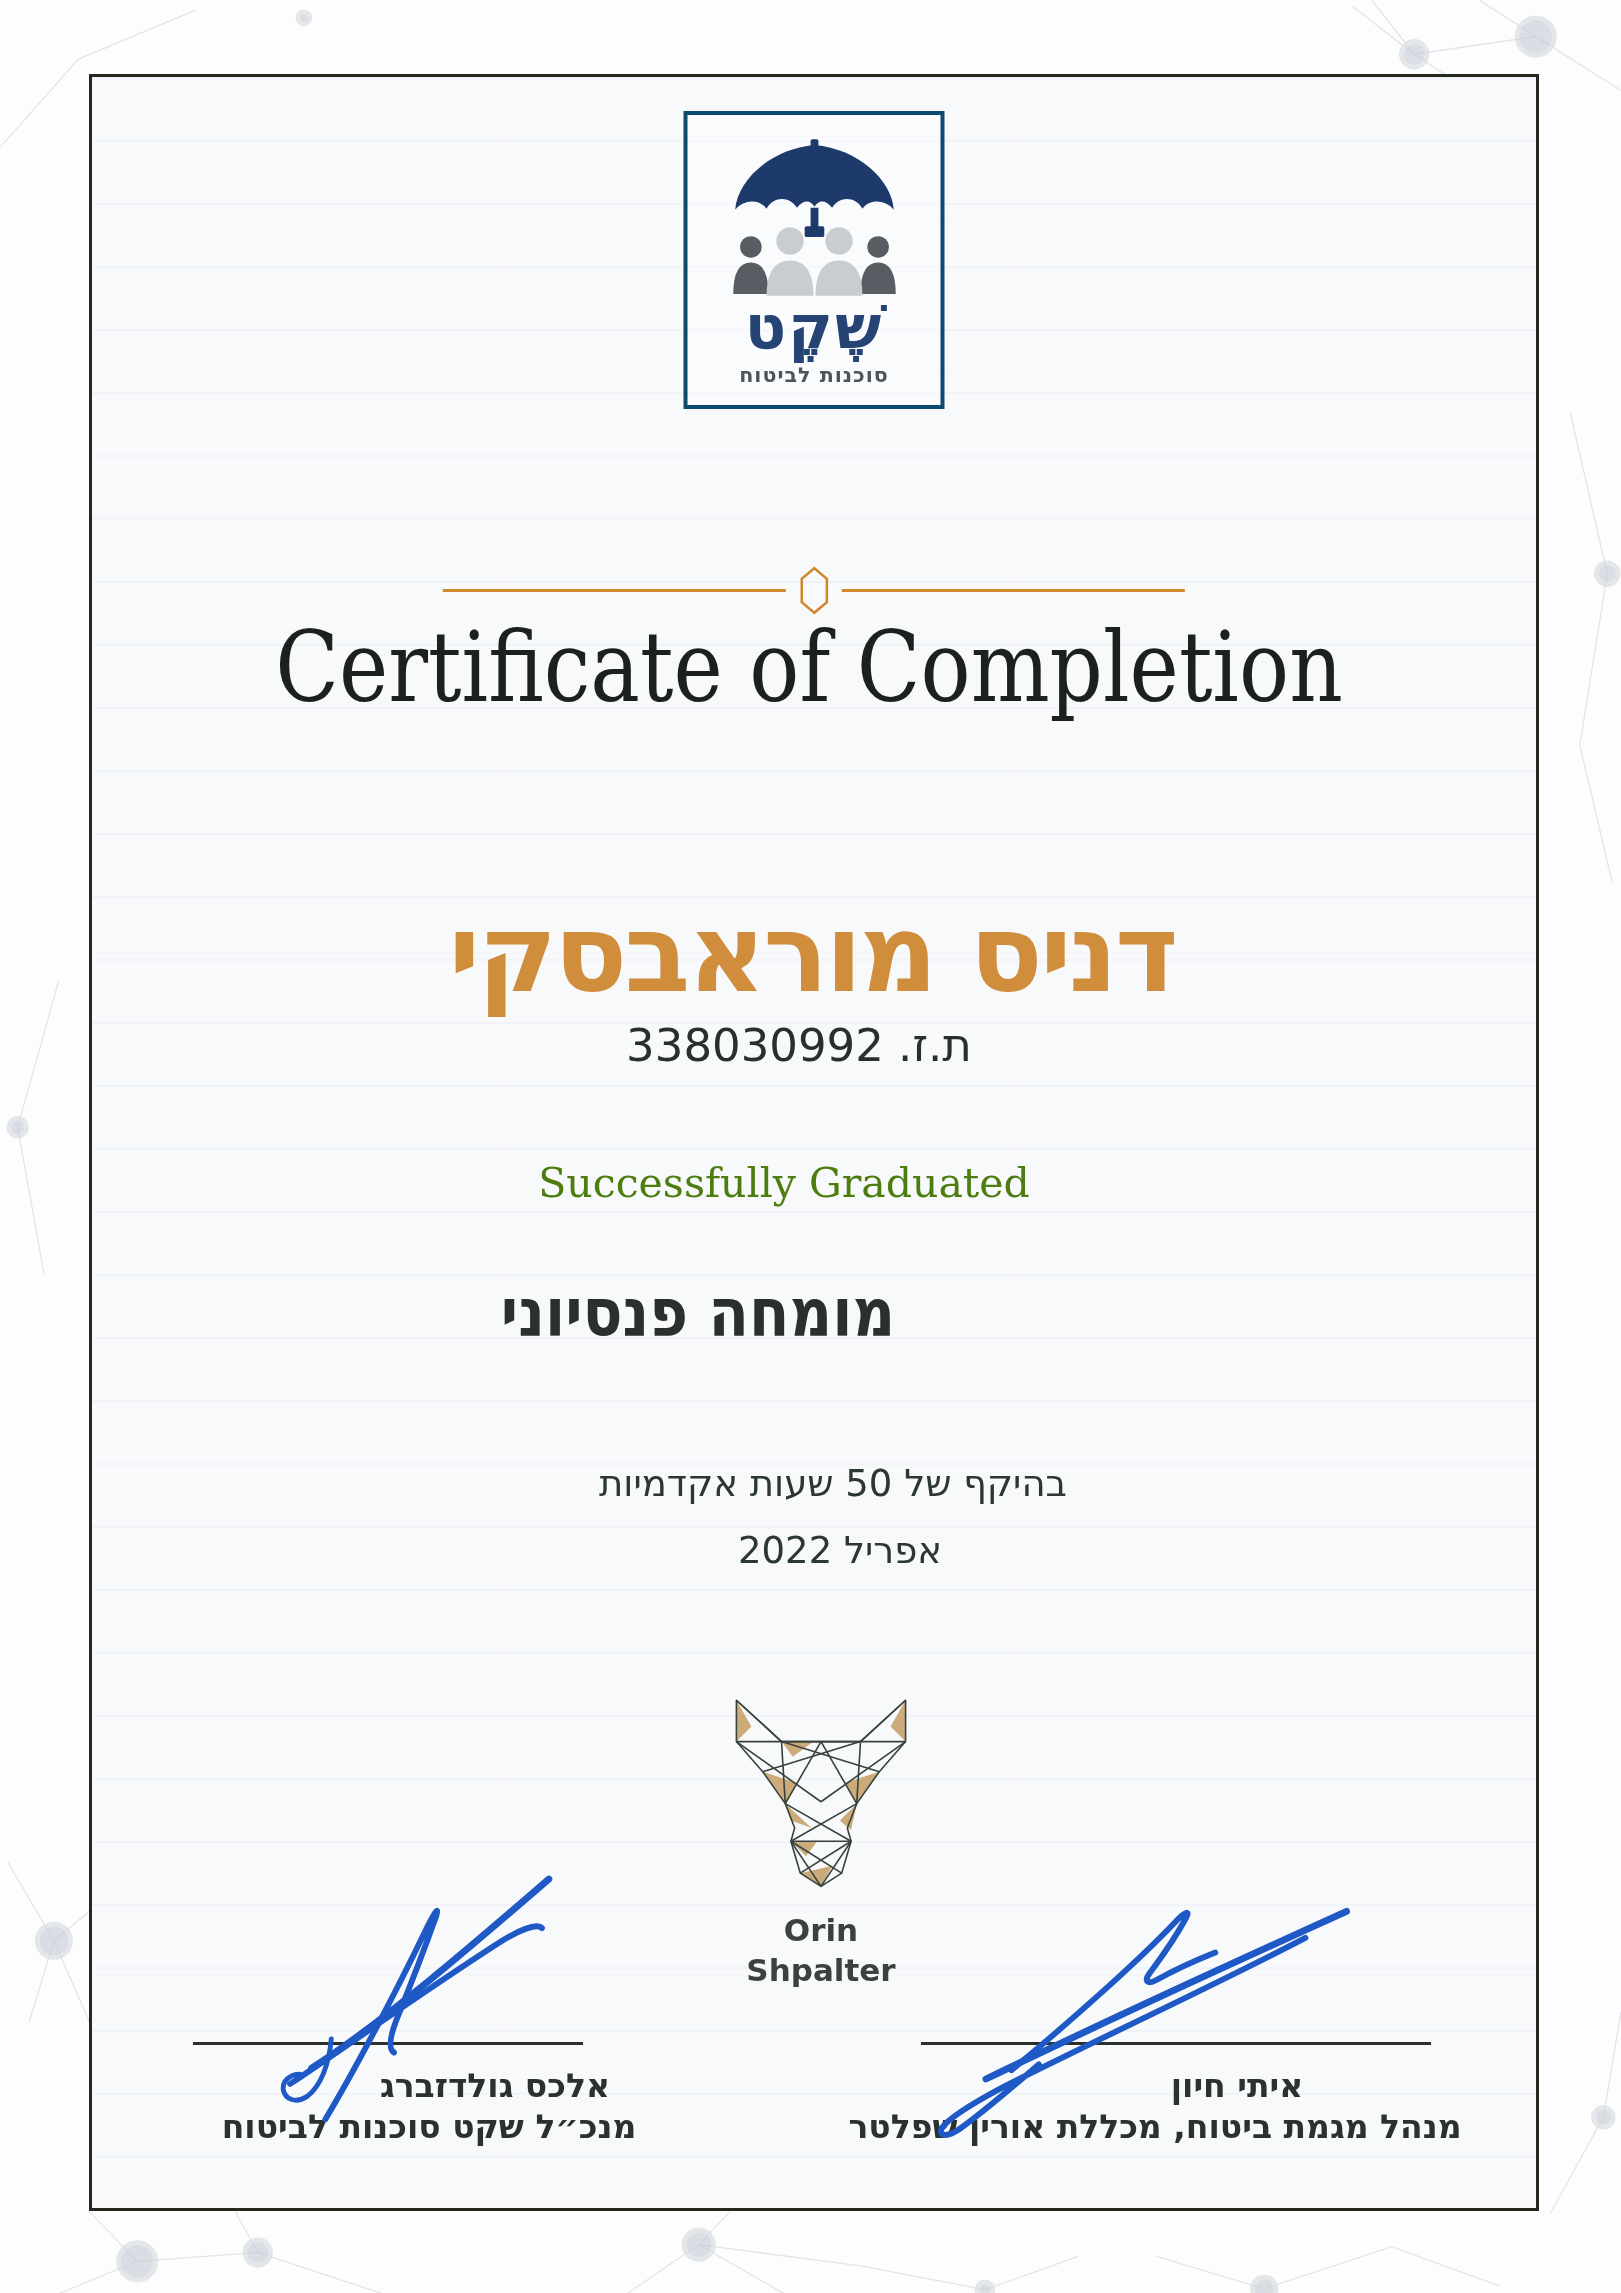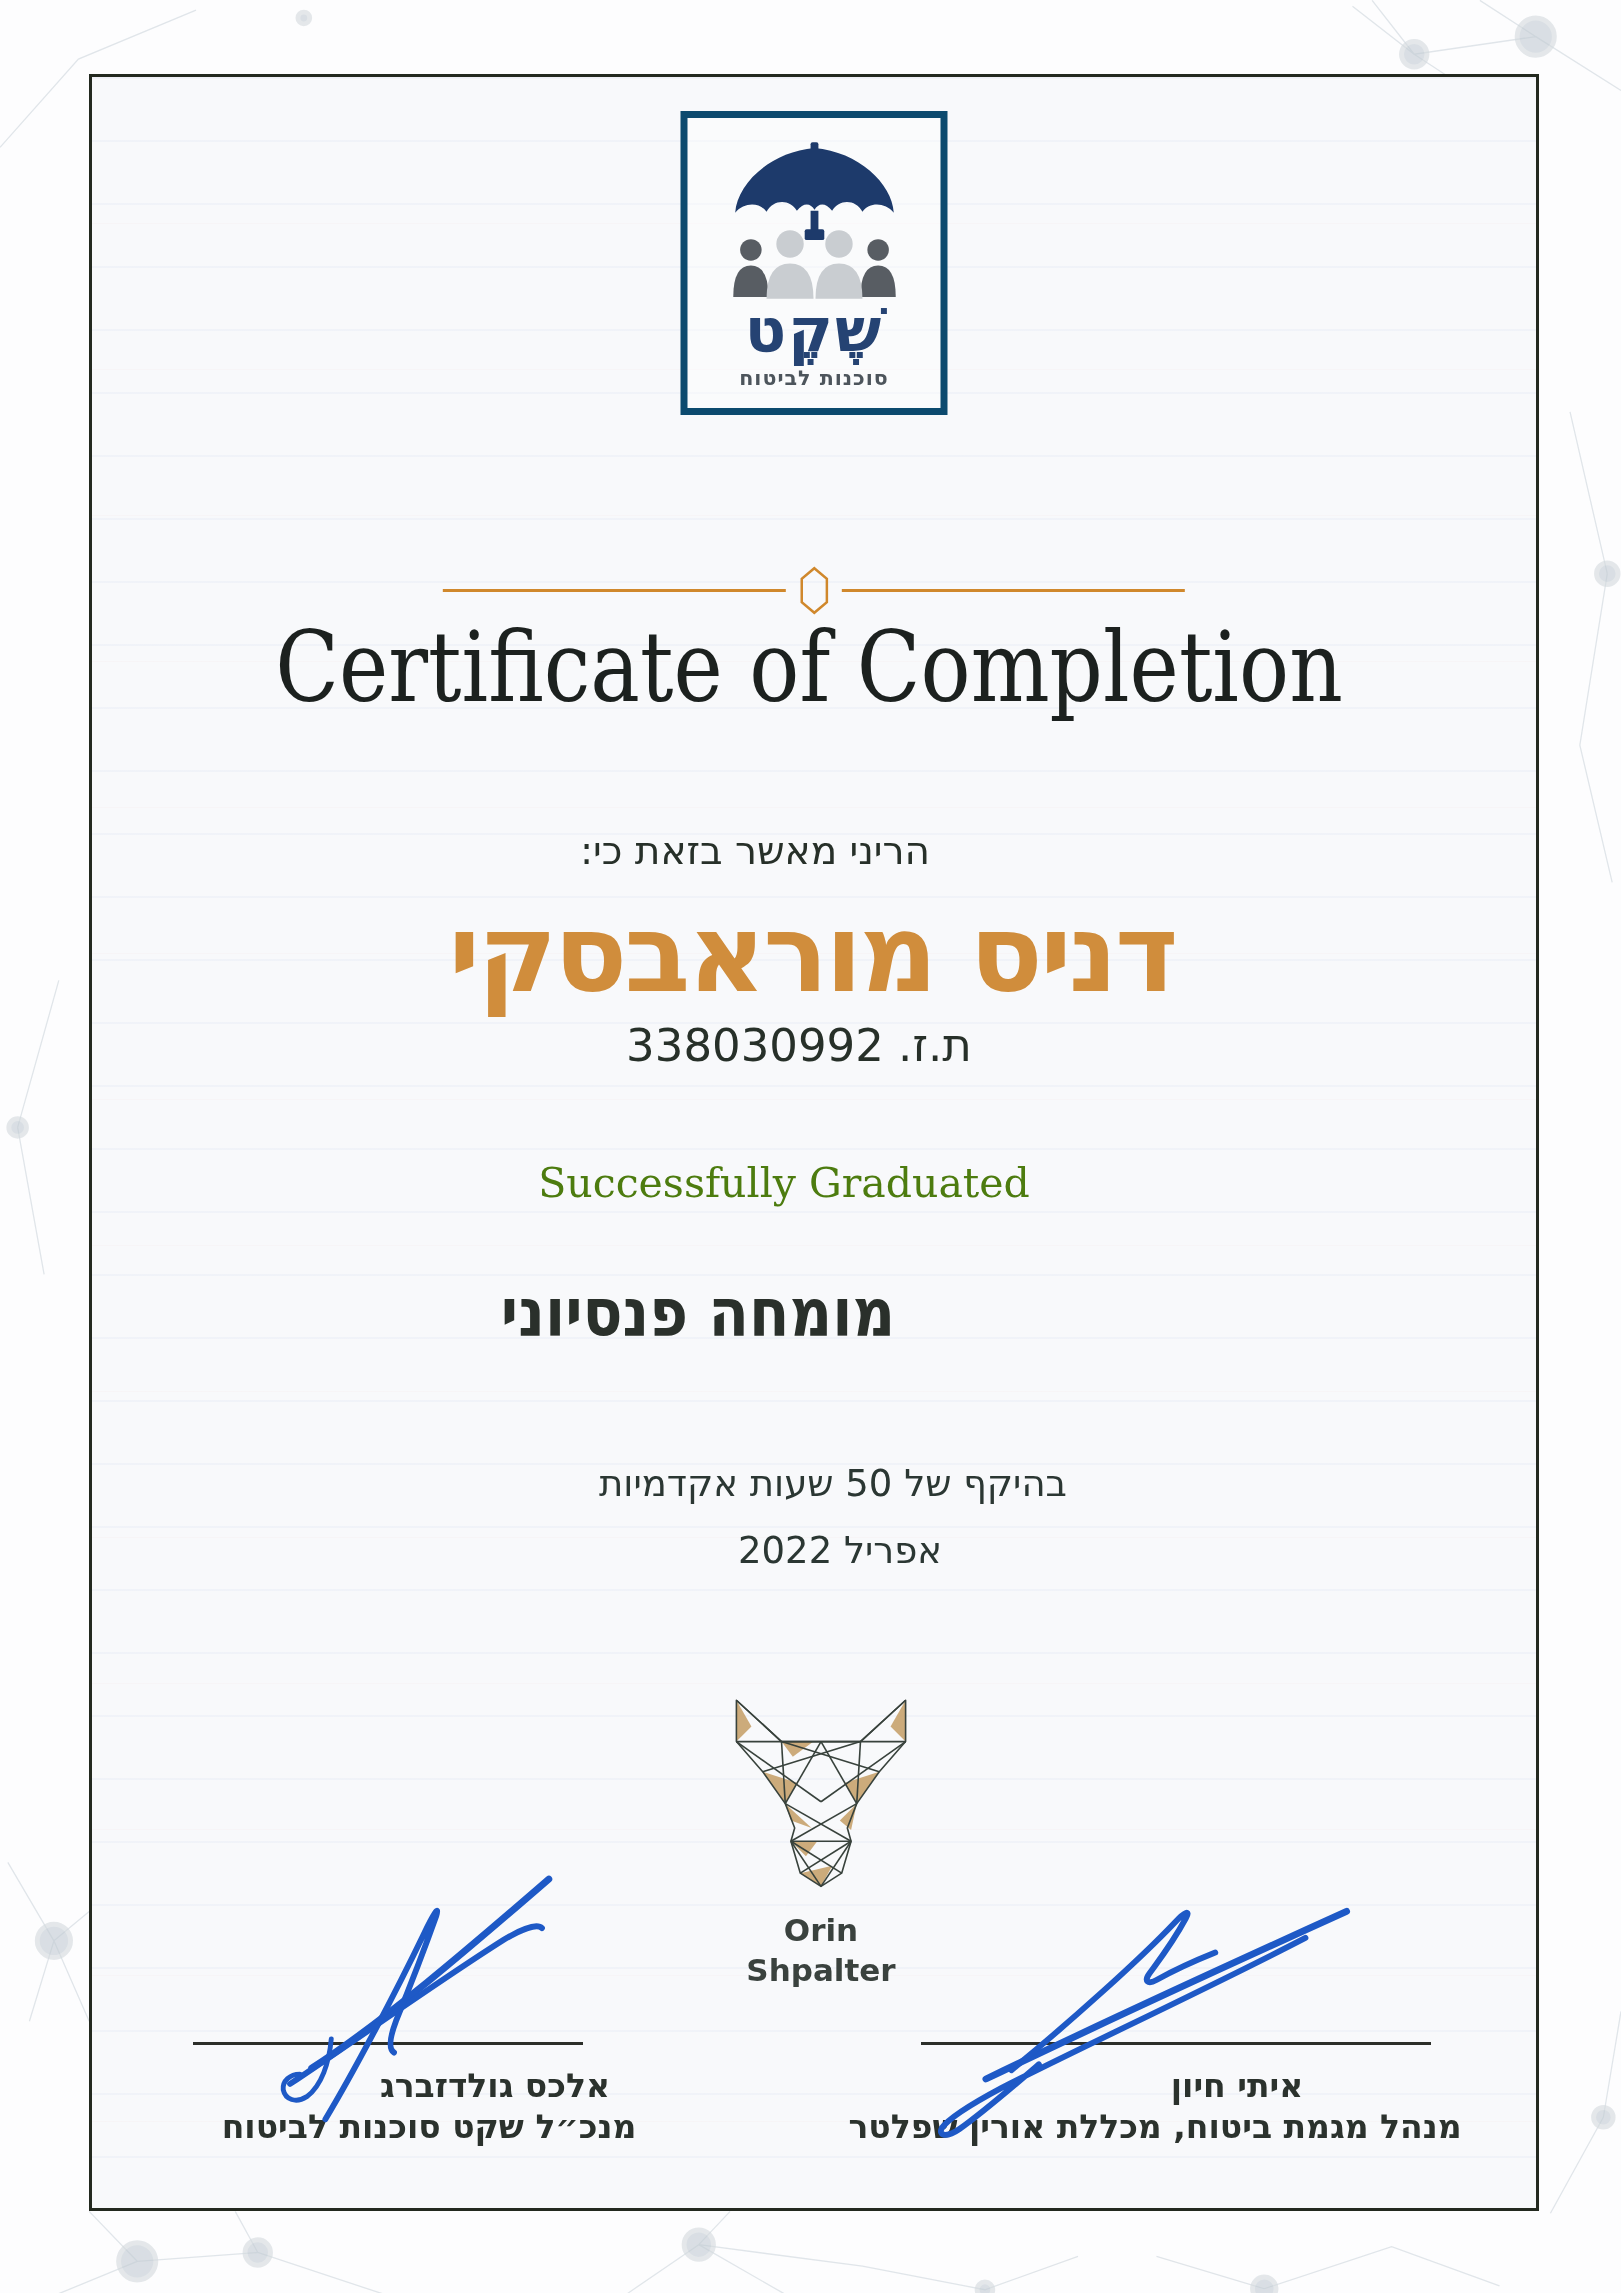--- a/index.html
+++ b/index.html
@@ -12,21 +12,21 @@
   .bg-net{position:absolute;inset:0;z-index:0;}
 
   .frame{position:absolute;left:89px;top:74px;width:1450px;height:2137px;
          box-sizing:border-box;border:3.9px solid #23291f;background:#f8f9fb;z-index:1;}
   .frame .texture{position:absolute;inset:0;pointer-events:none;
      background:
        repeating-linear-gradient(to bottom, rgba(110,140,205,0.055) 0 2px, transparent 2px 63px),
        repeating-linear-gradient(to bottom, rgba(225,150,150,0.045) 0 1px, transparent 1px 146px);}
 
   .logo-box{position:absolute;left:814px;top:111px;width:253px;height:290px;
-            transform:translateX(-50%);border:7px solid #0c4a6e;background:rgba(255,255,255,0.35);
+            transform:translateX(-50%);border:4px solid #0c4a6e;background:rgba(255,255,255,0.35);
             display:flex;flex-direction:column;align-items:center;}
   .logo-word{font-size:61px;font-weight:bold;color:#254373;line-height:1;margin-top:-5.9px;letter-spacing:2px;}
   .logo-tag{font-size:20.6px;font-weight:bold;color:#4d555c;margin-top:5.9px;letter-spacing:1px;}
 
   .title-he{position:absolute;left:814px;top:420px;font-size:135px;line-height:1.15;
             color:#272e29;font-weight:600;}
   .squeeze{display:inline-block;transform:scaleX(0.86);transform-origin:center;}
 
   .divider{position:absolute;left:814px;top:565px;transform:translateX(-50%);
            display:flex;align-items:center;gap:13.7px;height:51px;}
@@ -126,21 +126,20 @@
     <svg width="29" height="49" viewBox="0 0 30 50">
       <polygon points="15,2 28,13 28,37 15,48 2,37 2,13" fill="none" stroke="#d0882c" stroke-width="2.6"></polygon>
     </svg>
     <span class="dline"></span>
   </div>
 
   <div class="title-en ctr" style="z-index:2;">
     <span class="squeeze">Certificate of Completion</span>
   </div>
 
-  <div class="intro ctr" dir="rtl" style="z-index:2;">הריני מאשר בזאת כי:</div>
   <div class="student ctr" dir="rtl" style="z-index:2;margin-top:12px;">דניס מוראבסקי</div>
   <div class="idline ctr" dir="rtl" style="z-index:2;">ת.ז. 338030992</div>
   <div class="done-en ctr" style="z-index:2;">Successfully Graduated</div>
   <div class="course ctr" dir="rtl" style="z-index:2;">
     <span class="squeeze">מומחה פנסיוני</span>
   </div>
   <div class="scope ctr" dir="rtl" style="z-index:2;">בהיקף של 50 שעות אקדמיות</div>
   <div class="date ctr" dir="rtl" style="z-index:2;">אפריל 2022</div>
 
   <div class="bull-wrap">

